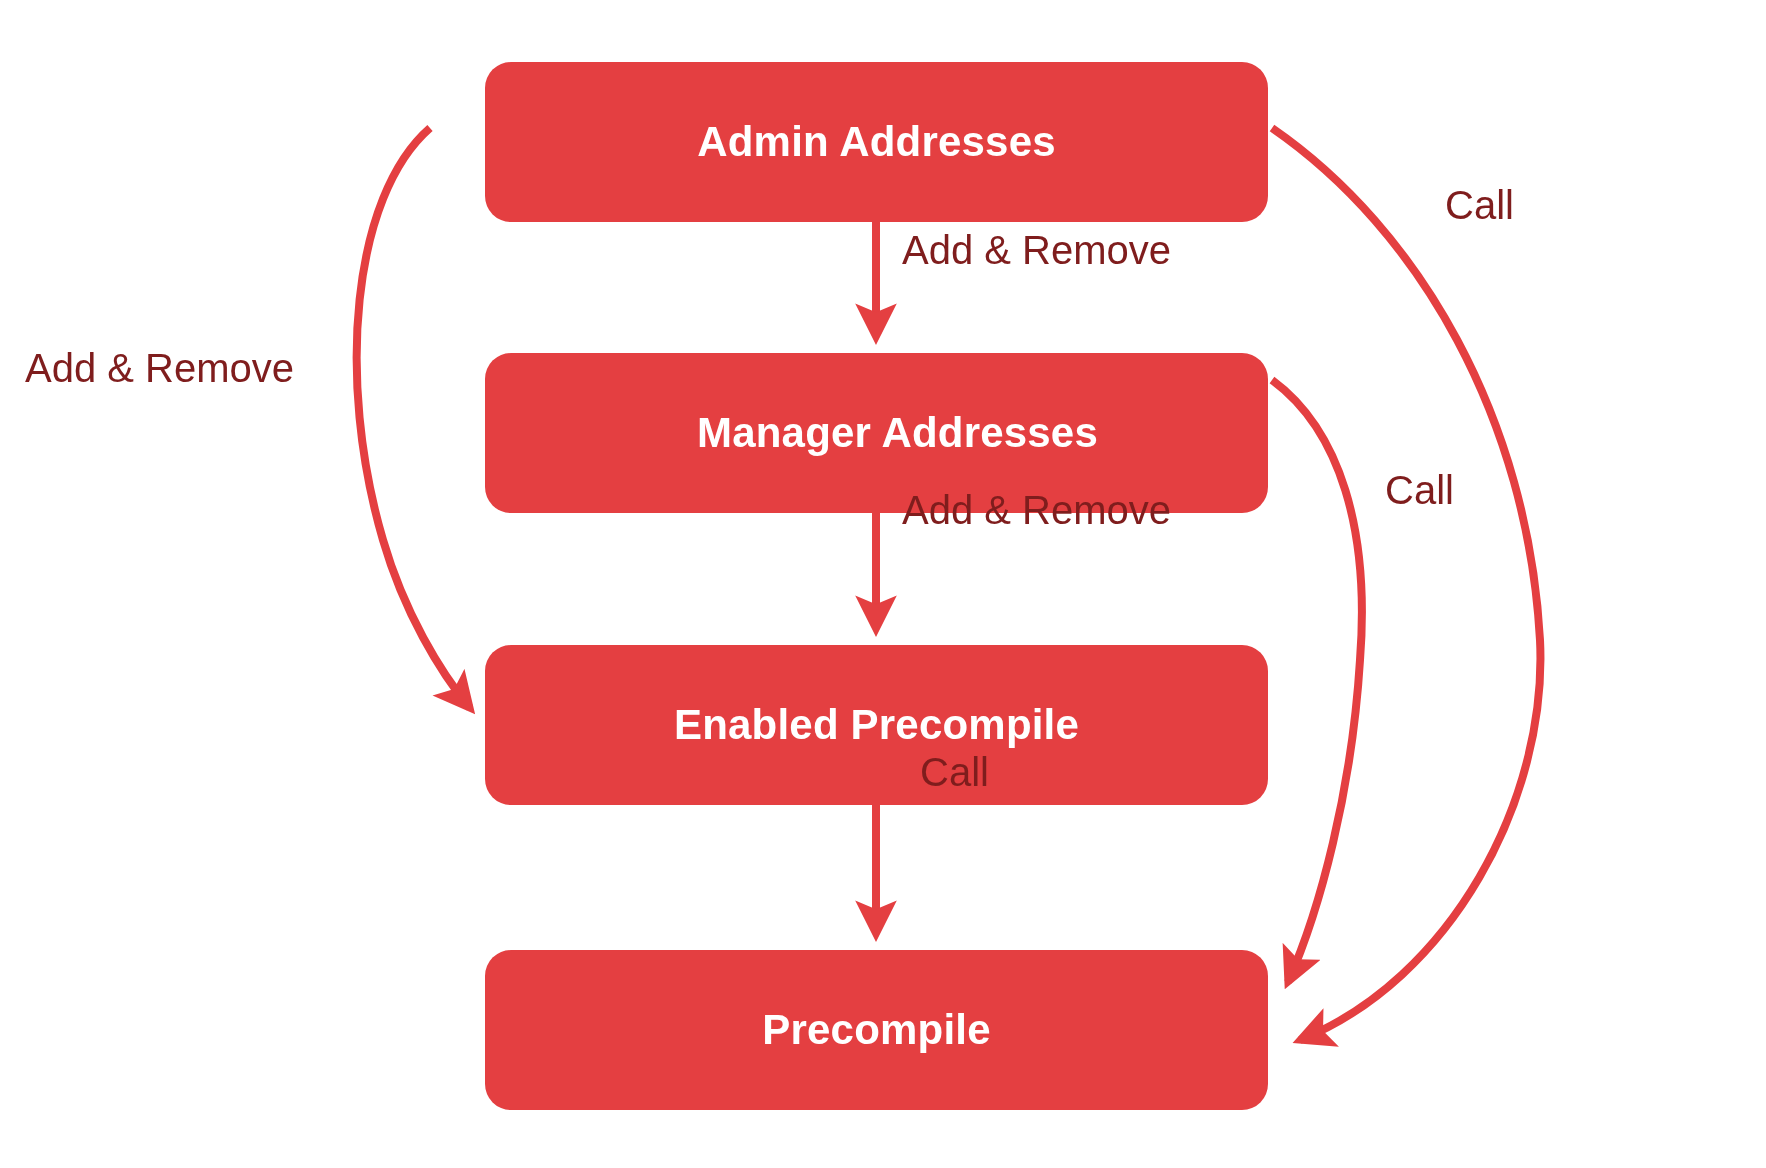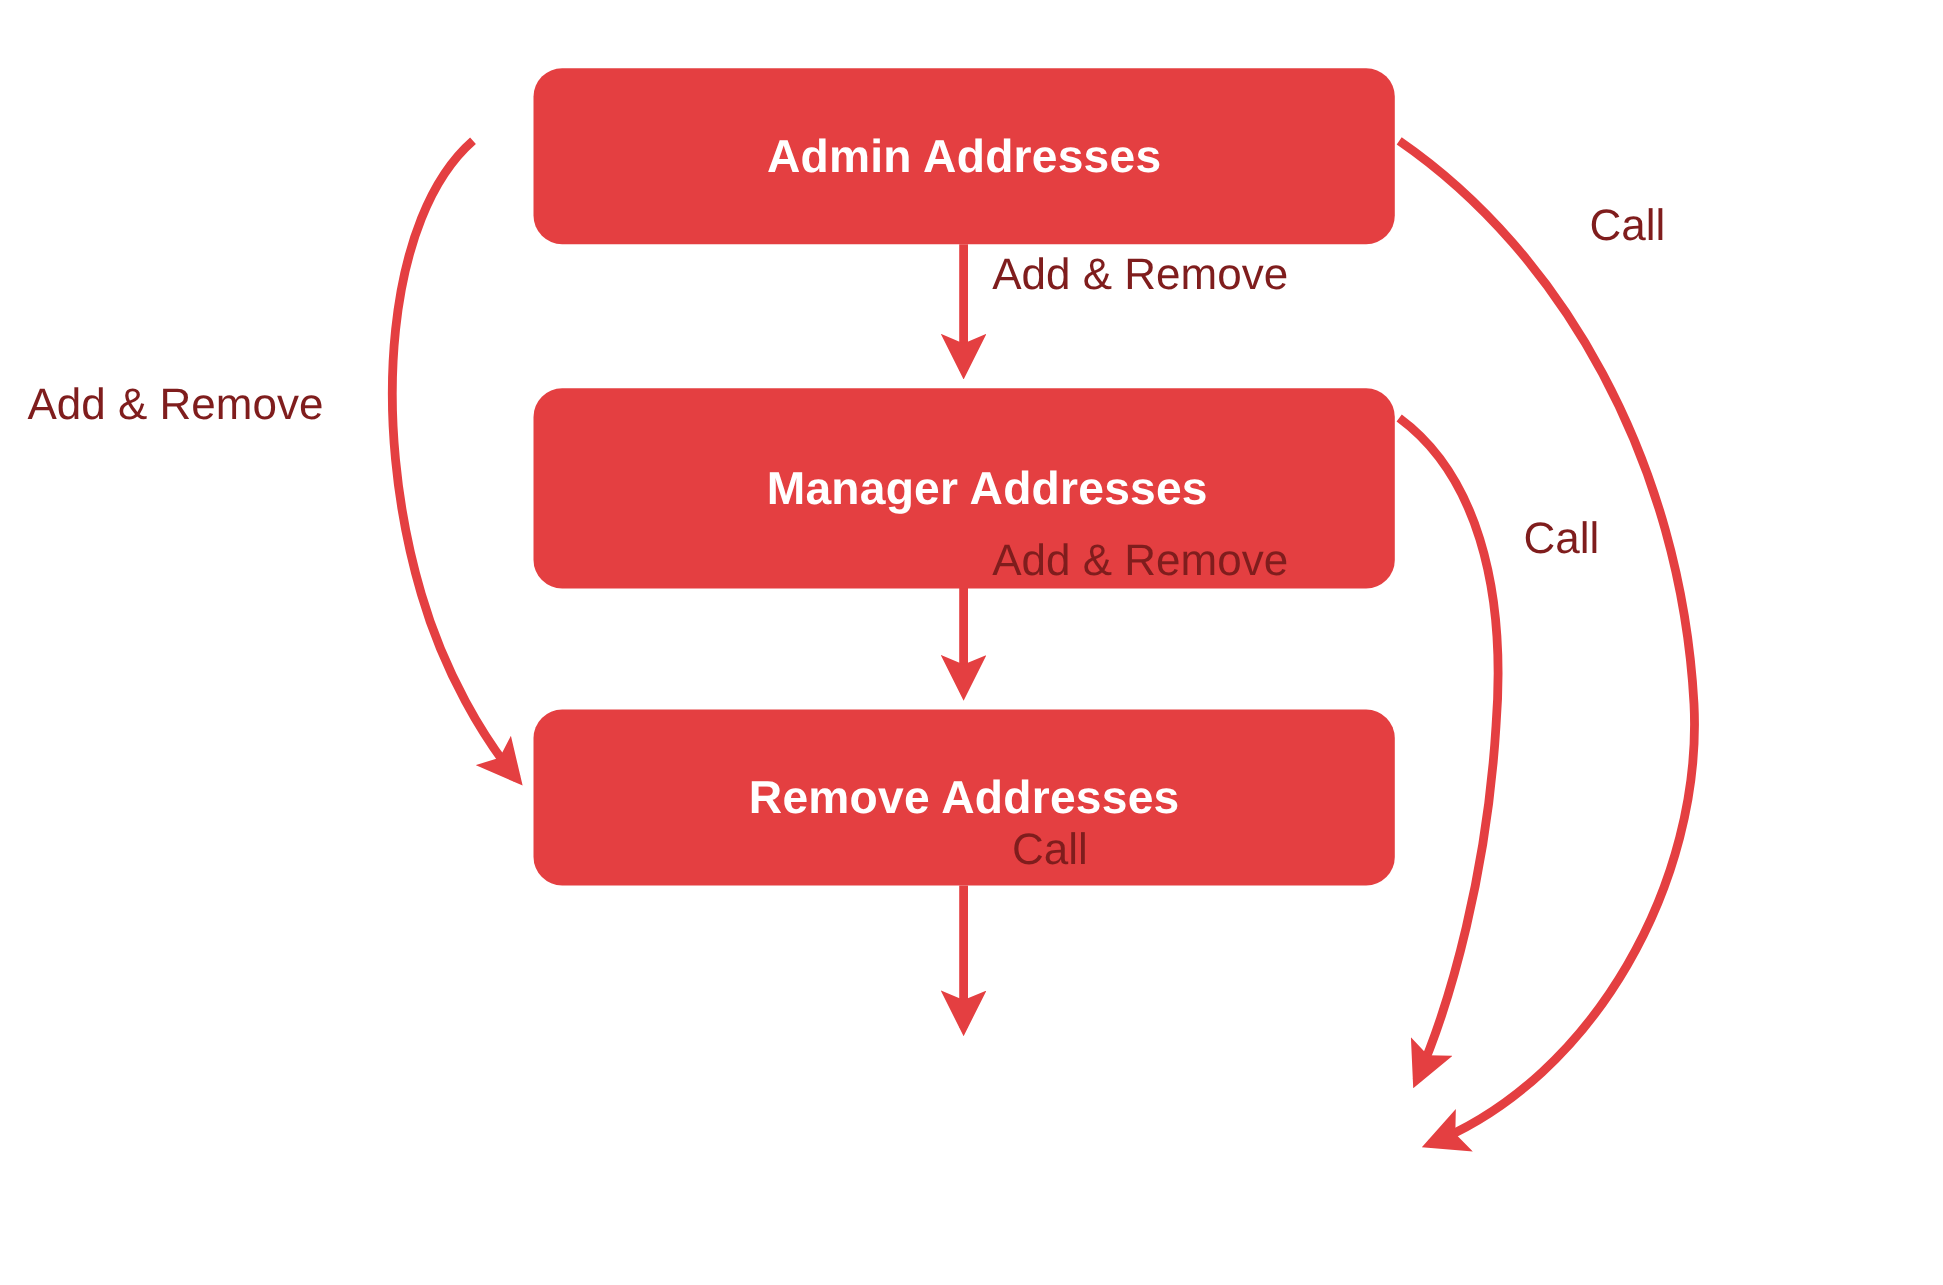--- a/index.html
+++ b/index.html
@@ -70,28 +70,31 @@
 
     <path d="M 1272,380 C 1340,430 1370,530 1360,660 C 1352,790 1320,910 1288,982" fill="none" stroke="#E43F41" stroke-width="8" marker-end="url(#arrowhead)"></path>
 
     <path d="M 1272,128 C 1420,230 1528,420 1540,640 C 1548,800 1450,980 1300,1040" fill="none" stroke="#E43F41" stroke-width="8" marker-end="url(#arrowhead)"></path>
   </svg>
 
   <div class="node" style="left:485px; top:62px; width:783px; height:160px;">
     <span>Admin Addresses</span>
   </div>
 
-  <div class="node" style="left:485px; top:353px; width:783px; height:182px;padding-left:42px;">
+  <div class="node" style="left:485px; top:353px; width:783px; height:160px;padding-left:42px;">
     <span>Manager Addresses</span>
   </div>
 
   <div class="node" style="left:485px; top:645px; width:783px; height:160px;">
-    <span>Remove Addresses</span>
+    <span>Enabled Precompile</span>
   </div>
 
+  <div class="node" style="left:485px; top:950px; width:783px; height:160px;">
+    <span>Precompile</span>
+  </div>
 
   <div class="edge-label" style="left:25px; top:348px;">Add &amp; Remove</div>
 
   <div class="edge-label" style="left:902px; top:230px;">Add &amp; Remove</div>
 
   <div class="edge-label" style="left:902px; top:490px;">Add &amp; Remove</div>
 
   <div class="edge-label" style="left:920px; top:752px;">Call</div>
 
   <div class="edge-label" style="left:1385px; top:470px;">Call</div>

